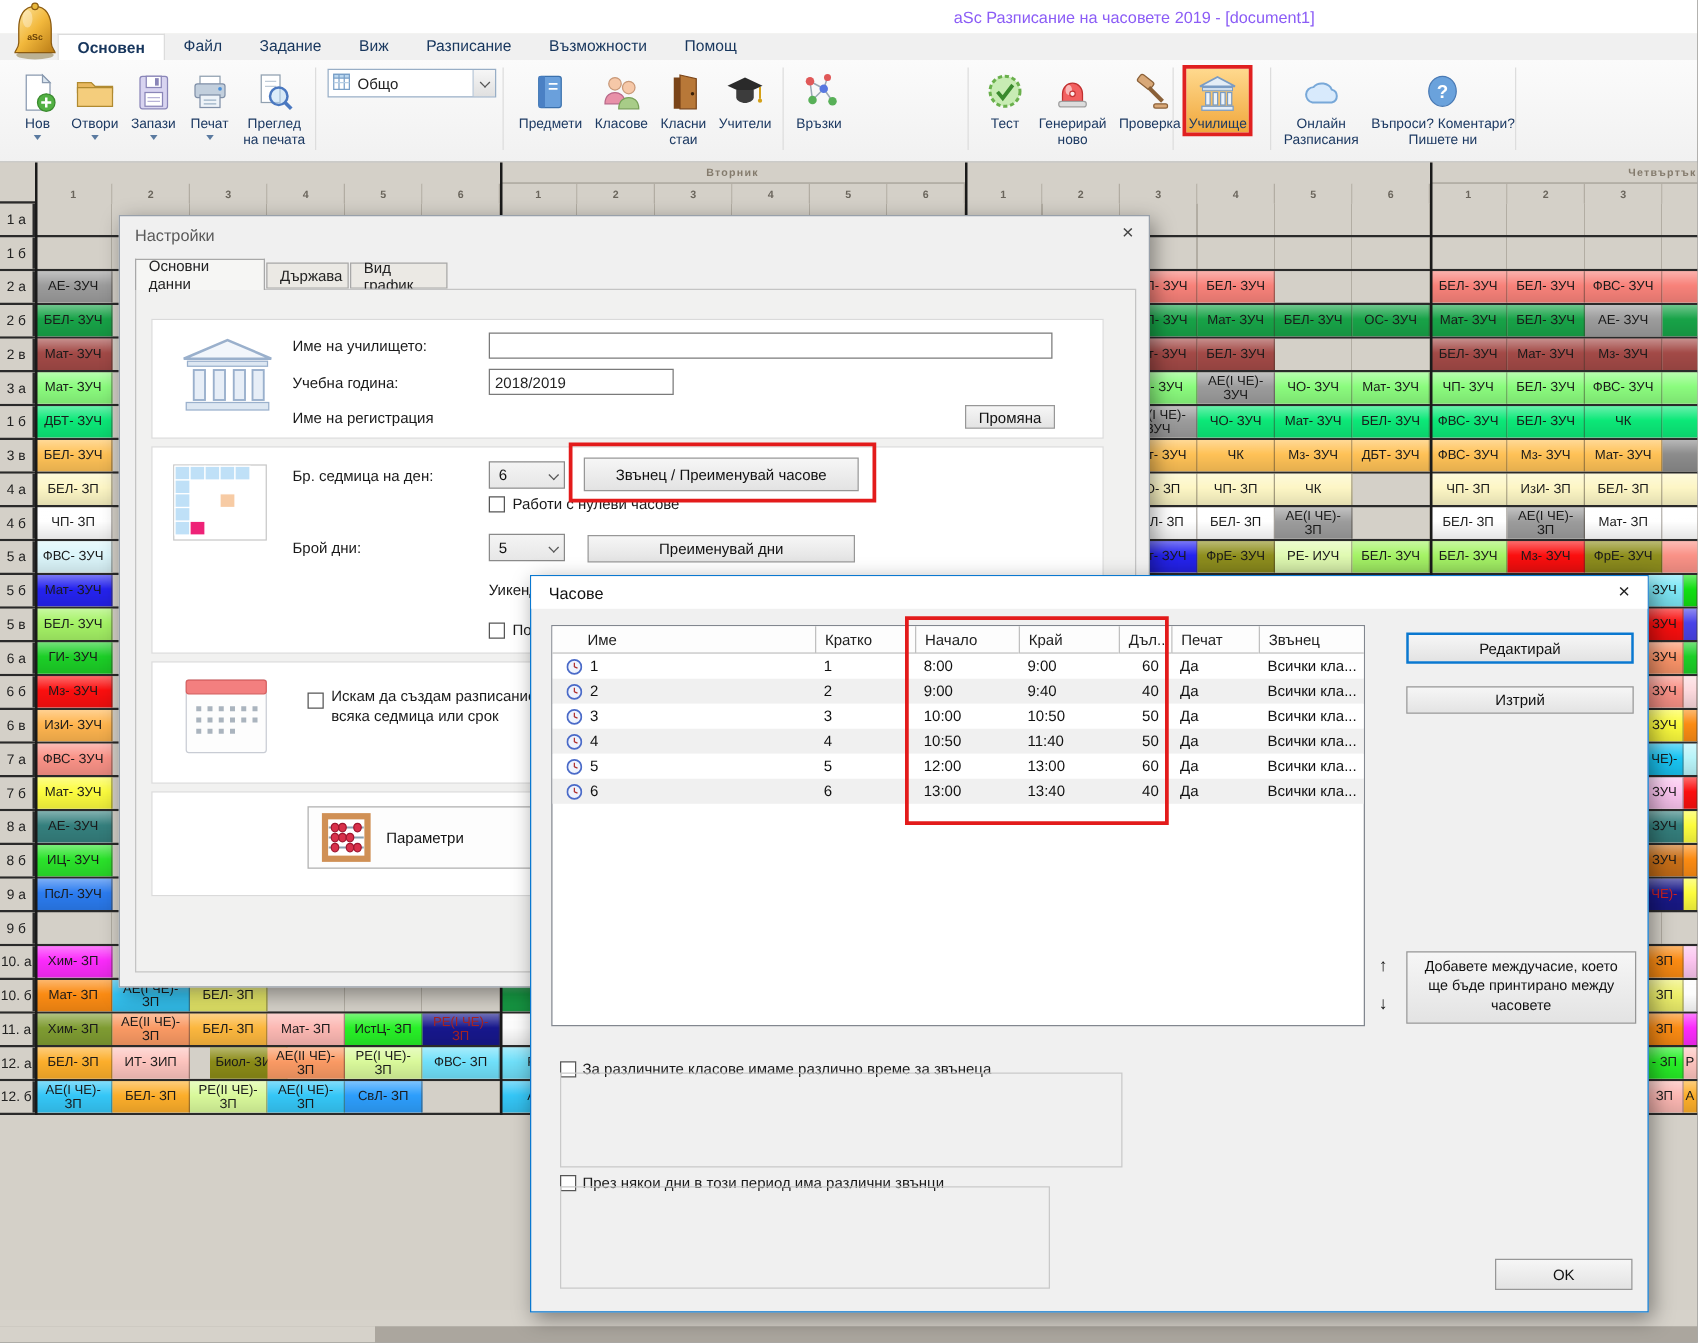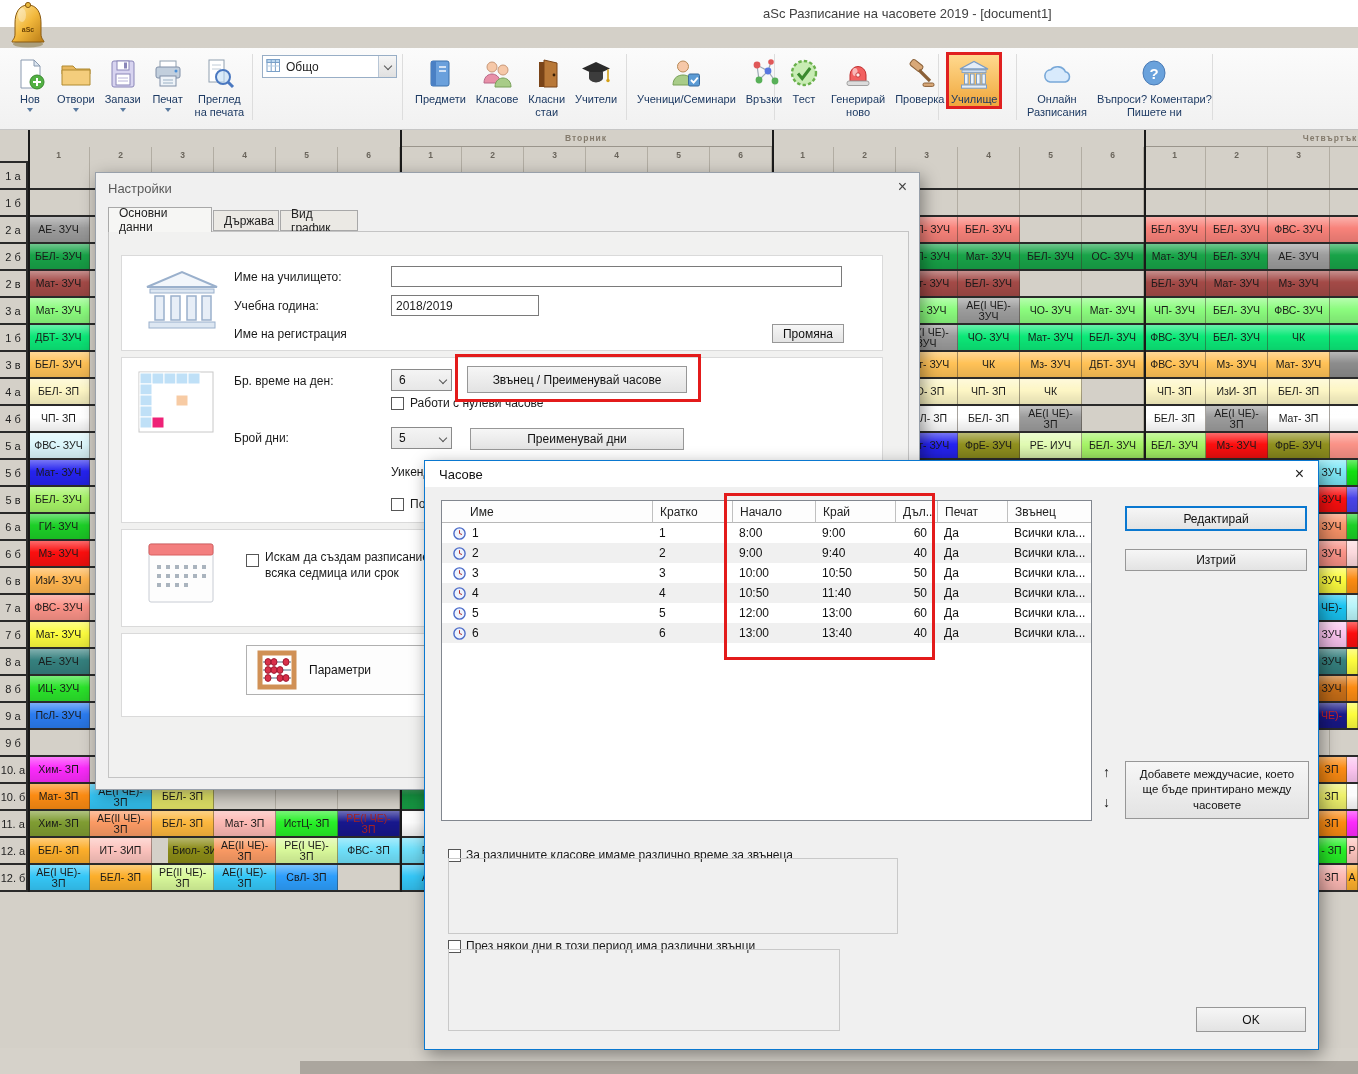--- a/index.html
+++ b/index.html
@@ -1,20 +1,20 @@
 <!DOCTYPE html>
 <html><head>
 <meta charset="utf-8">
 <style>
   html,body{margin:0;padding:0;background:#888;}
   #screen{position:relative;width:1358px;height:1074px;overflow:hidden;
     font-family:"Liberation Sans","DejaVu Sans",sans-serif;background:#d4d0c8;}
   
   #titlebar{position:absolute;top:0;left:0;right:0;height:27px;background:#ffffff;}
-  #title-text{position:absolute;left:763px;top:6px;font-size:13px;color:#404040;white-space:nowrap;}
+  #title-text{position:absolute;left:763px;top:6px;font-size:13px;color:#8b5cf6;white-space:nowrap;}
   #applogo{position:absolute;left:6px;top:1px;width:44px;height:47px;z-index:40;}
   #menubar{position:absolute;top:27px;left:0;right:0;height:21px;background:#f0f0f0;display:flex;padding-left:46px;box-sizing:border-box;}
   .menu-tab{padding:3px 15px 2px 15px;font-size:12.5px;color:#17365d;cursor:default;}
   .menu-tab.active{background:#fff;font-weight:bold;border:1px solid #dcdcdc;border-bottom:none;}
   #ribbon{position:absolute;top:48px;left:0;right:0;height:81px;background:linear-gradient(#fbfbfb,#f1f1f1);border-bottom:1px solid #c6c6c6;}
   .rgroup{position:absolute;top:4px;display:flex;align-items:flex-start;}
   .rsep{position:absolute;top:6px;width:1px;height:66px;background:#dddddd;}
   .rbtn{display:flex;flex-direction:column;align-items:center;padding:2px 4px;border:1px solid transparent;}
   .rbtn .ric{height:38px;display:flex;align-items:center;justify-content:center;}
   .rbtn .rlb{font-size:11px;color:#1d3a63;text-align:center;line-height:1.18;white-space:pre;}
@@ -86,20 +86,29 @@
       </linearGradient>
         </defs>
       <ellipse cx="22" cy="43" rx="15" ry="3.5" fill="#7a6322" opacity="0.45"></ellipse>
       <path d="M22 4 C13 4 9 12 9 22 L9 33 C9 38 6 39 6 41 L38 41 C38 39 35 38 35 33 L35 22 C35 12 31 4 22 4 Z" fill="url(#goldg)" stroke="#8a5a10" stroke-width="1"></path>
       <circle cx="22" cy="4" r="2.6" fill="#e8b83c" stroke="#8a5a10"></circle>
       <ellipse cx="16" cy="14" rx="4" ry="7" fill="#fff" opacity="0.35"></ellipse>
       <text x="22" y="31" font-size="7" font-weight="bold" fill="#6a4206" text-anchor="middle" font-family="Liberation Sans, sans-serif">aSc</text>
     </svg>
   </div>
 
+  <div id="menubar">
+      <div class="menu-tab active">Основен</div>
+      <div class="menu-tab">Файл</div>
+      <div class="menu-tab">Задание</div>
+      <div class="menu-tab">Виж</div>
+      <div class="menu-tab">Разписание</div>
+      <div class="menu-tab">Възможности</div>
+      <div class="menu-tab">Помощ</div>
+    </div>
 
   <div id="ribbon">
     <div class="ribbon-combo">
       <span class="cicon">
         <svg width="15" height="15" viewBox="0 0 15 15">
             <rect x="1" y="1.5" width="12.5" height="12" fill="#fff" stroke="#7aa0c8"></rect>
             <rect x="1" y="1.5" width="12.5" height="3" fill="#bcd8f0" stroke="#7aa0c8"></rect>
             <line x1="5.2" y1="1.5" x2="5.2" y2="13.5" stroke="#7aa0c8"></line>
             <line x1="9.4" y1="1.5" x2="9.4" y2="13.5" stroke="#7aa0c8"></line>
             <line x1="1" y1="8" x2="13.5" y2="8" stroke="#b8cfe4"></line>
@@ -222,31 +231,20 @@
               <path d="M17 5 L31 11.5 L17 18 L3 11.5 Z" fill="#2a2a2a"></path>
               <path d="M10 15 v6 c0 2.4 4 4.4 7 4.4 s7-2 7-4.4 v-6" fill="#3c3c3c"></path>
               <line x1="29" y1="12.5" x2="29" y2="22" stroke="#d4a017" stroke-width="1.6"></line>
               <circle cx="29" cy="23.5" r="1.7" fill="#d4a017"></circle>
             </svg>
           </span>
           <span class="rlb">Учители</span>
         </div>
       </div>
       <div class="rgroup" style="left: 632px;">
-        <div class="rbtn">
-          <span class="ric">
-            <svg width="34" height="34" viewBox="0 0 34 34">
-              <circle cx="14" cy="9.5" r="5.5" fill="#f6c8a8" stroke="#b88a58"></circle>
-              <path d="M4 28 c0-8 6-10 10-10 s10 2 10 10 z" fill="#a8cc88" stroke="#78a058"></path>
-              <rect x="19.5" y="17" width="11" height="12" rx="1.5" fill="#5b9bd5" stroke="#3a6a9c"></rect>
-              <path d="M22 23 l2.6 2.6 l4.2-5" stroke="#fff" stroke-width="1.8" fill="none"></path>
-            </svg>
-          </span>
-          <span class="rlb">Ученици/Семинари</span>
-        </div>
         <div class="rbtn">
           <span class="ric">
             <svg width="34" height="34" viewBox="0 0 34 34">
               <g stroke="#9aa8b4" stroke-width="1.2">
                 <line x1="10" y1="8" x2="21" y2="14"></line>
                 <line x1="21" y1="14" x2="12" y2="23"></line>
                 <line x1="21" y1="14" x2="28" y2="24"></line>
                 <line x1="21" y1="14" x2="24" y2="5"></line>
                 <line x1="10" y1="8" x2="12" y2="23"></line>
               </g>
@@ -656,21 +654,21 @@
             <rect x="50" y="2" width="12" height="11" fill="#bfe0f7"></rect>
           <rect x="2" y="13" width="12" height="11" fill="#bfe0f7"></rect>
             <rect x="2" y="24" width="12" height="11" fill="#bfe0f7"></rect>
             <rect x="2" y="35" width="12" height="11" fill="#bfe0f7"></rect>
             <rect x="2" y="46" width="12" height="11" fill="#bfe0f7"></rect>
           <rect x="38" y="24" width="12" height="11" fill="#f7cba4"></rect>
           <rect x="14" y="46" width="12" height="11" fill="#ee2277"></rect>
         </g>
       </svg>
     </div>
-    <span class="lbl" style="left:138px;top:201px;">Бр. време на ден:</span>
+    <span class="lbl" style="left:138px;top:201px;">Бр. седмица на ден:</span>
     <div class="combo" style="left:295px;top:196px;width:61px;">
       <span>6</span>
         <span class="chev"></span>
     </div>
     <div class="win-btn" style="left:371px;top:193px;width:220px;height:27px;">Звънец / Преименувай часове</div>
     <span class="cb" style="left:295px;top:224px;"></span>
     <span class="lbl" style="left:314px;top:223px;">Работи с нулеви часове</span>
     <span class="lbl" style="left:138px;top:258px;">Брой дни:</span>
     <div class="combo" style="left:295px;top:254px;width:61px;">
       <span>5</span>

